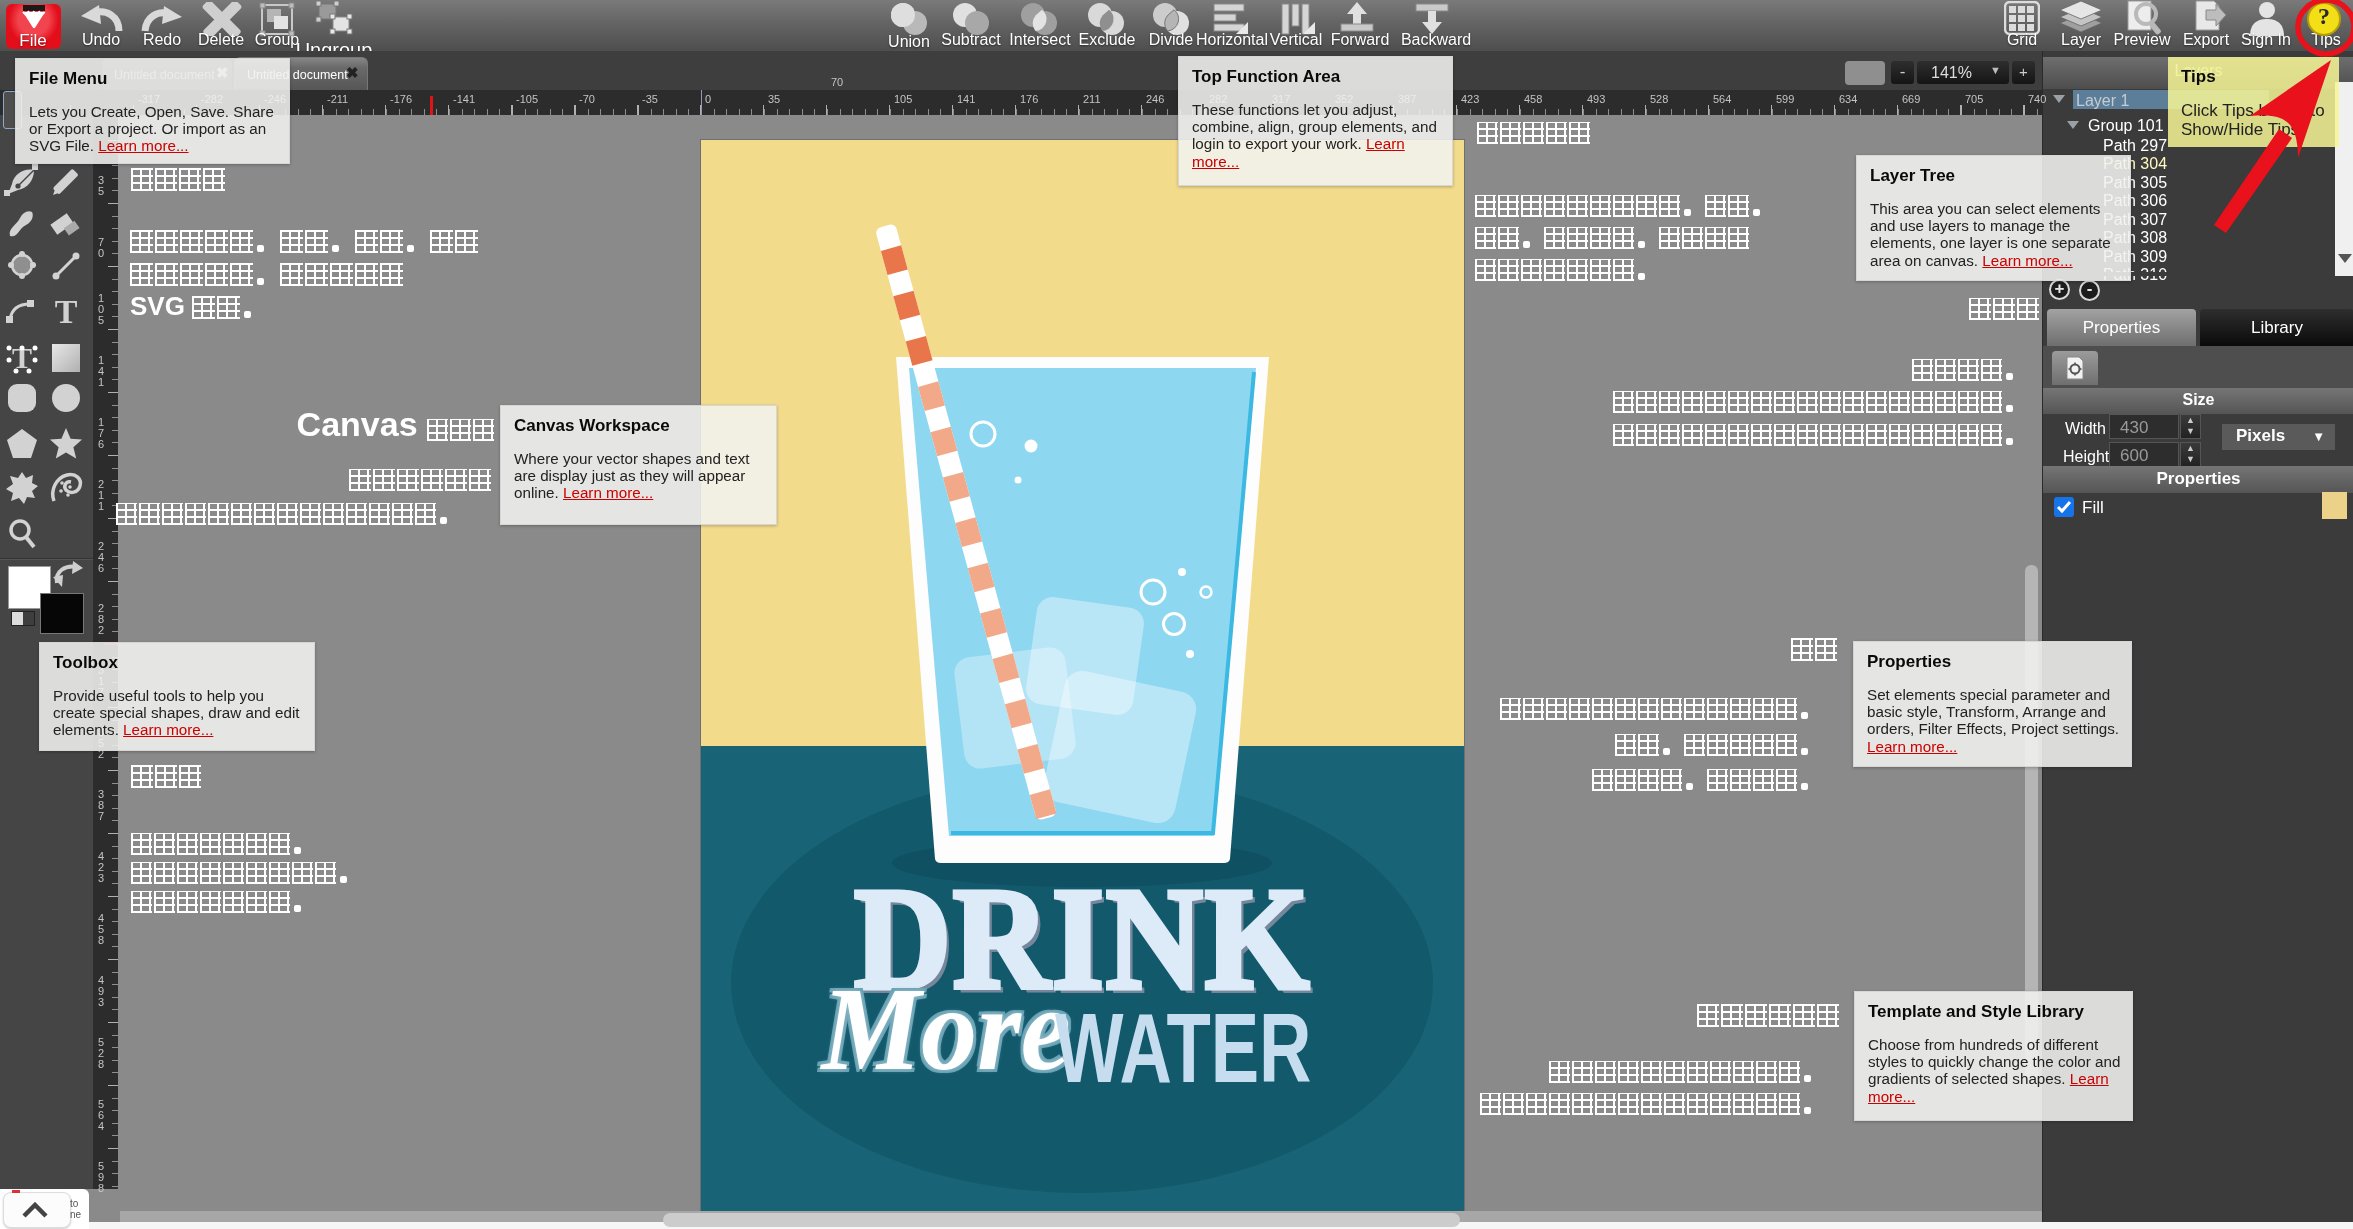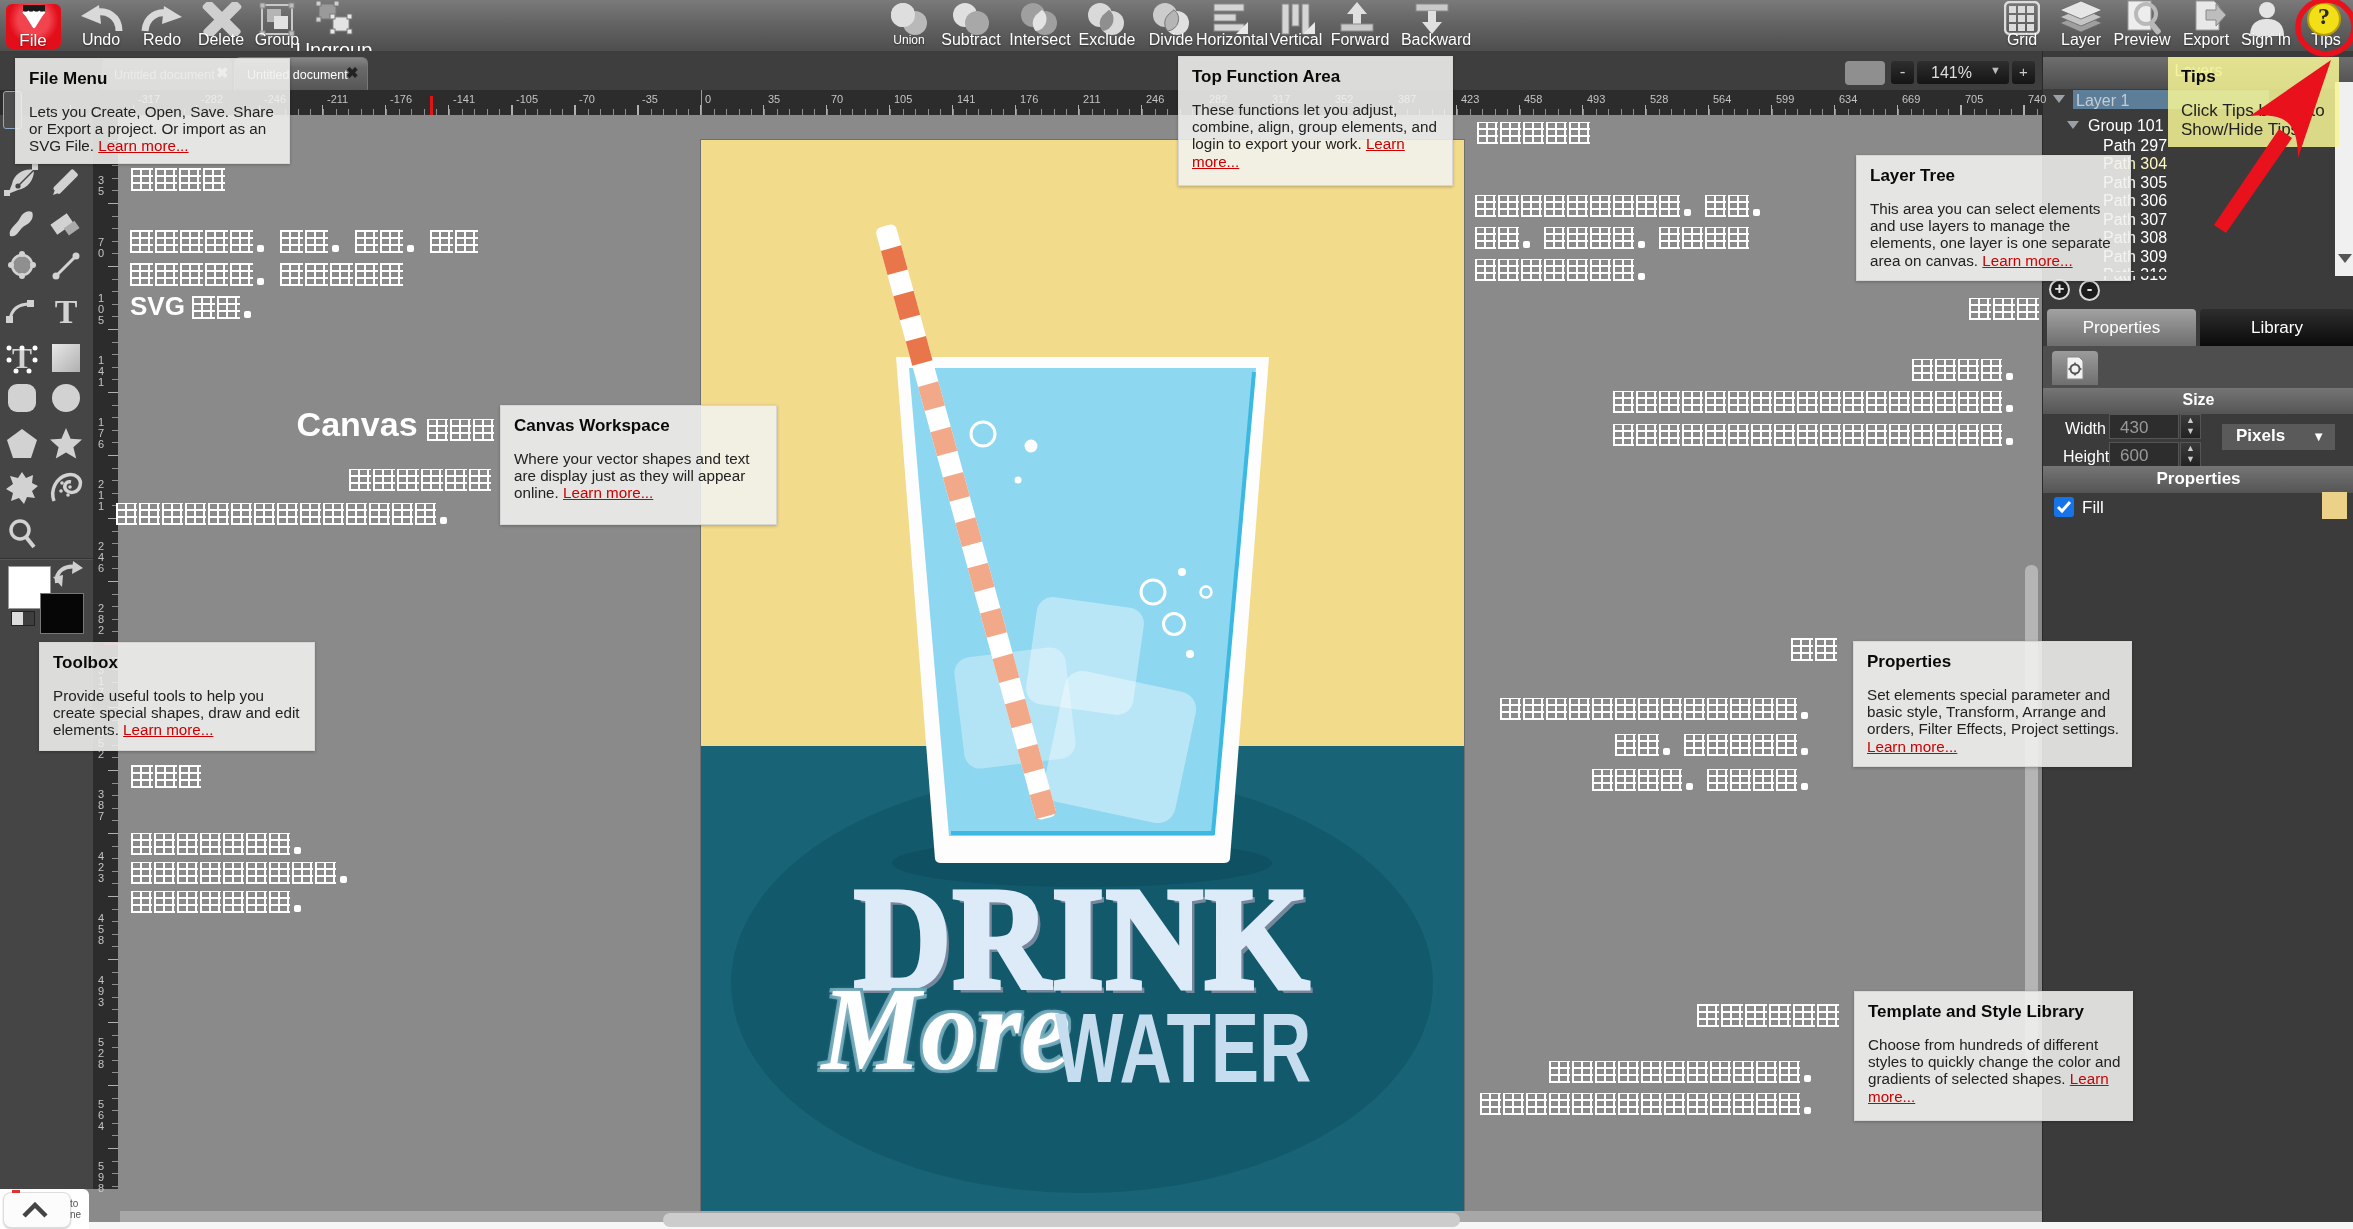--- a/index.html
+++ b/index.html
@@ -73,21 +73,21 @@
       <rect x="17" y="28" width="5" height="5"></rect>
       <rect x="34" y="28" width="5" height="5"></rect>
     </g>
   </svg>
 <div class="tbL" style="left:289px;top:39px;font-size:20px">Ungroup</div>
 <svg class="ab" style="left:884px;top:2px" width="52" height="34" viewBox="0 0 52 34">
     <circle cx="19" cy="13" r="12" fill="#e0e0e0"></circle>
     <circle cx="31" cy="21" r="12" fill="#b9b9b9"></circle>
     <circle cx="19" cy="13" r="12" fill="#dedede"></circle>
   </svg>
-<div class="tbL" style="left:864px;top:33px;font-size:12px">Union</div>
+<div class="tbL" style="left:864px;top:33px;font-size:16px">Union</div>
 <svg class="ab" style="left:946px;top:2px" width="52" height="34" viewBox="0 0 52 34">
     <circle cx="19" cy="13" r="12" fill="#e0e0e0"></circle>
     <circle cx="31" cy="21" r="12" fill="#a8a8a8"></circle>
   </svg>
 <div class="tbL" style="left:926px;top:31px;font-size:16px">Subtract</div>
 <svg class="ab" style="left:1014px;top:2px" width="52" height="34" viewBox="0 0 52 34">
     <circle cx="19" cy="13" r="12" fill="#9f9f9f"></circle>
     <circle cx="31" cy="21" r="12" fill="#9f9f9f"></circle>
     <path d="M 26 3.8 A 12 12 0 0 1 30.2 16 A 12 12 0 0 1 19.5 25 A 12 12 0 0 1 19.8 9.2 Z" fill="#e3e3e3" transform="translate(2,4)"></path>
   </svg>
@@ -188,21 +188,21 @@
 <div class="ab" style="left:201px;top:93px;font-size:11px;color:#c4c4c4;z-index:3">-282</div>
 <div class="ab" style="left:264px;top:93px;font-size:11px;color:#c4c4c4;z-index:3">-246</div>
 <div class="ab" style="left:327px;top:93px;font-size:11px;color:#c4c4c4;z-index:3">-211</div>
 <div class="ab" style="left:390px;top:93px;font-size:11px;color:#c4c4c4;z-index:3">-176</div>
 <div class="ab" style="left:453px;top:93px;font-size:11px;color:#c4c4c4;z-index:3">-141</div>
 <div class="ab" style="left:516px;top:93px;font-size:11px;color:#c4c4c4;z-index:3">-105</div>
 <div class="ab" style="left:579px;top:93px;font-size:11px;color:#c4c4c4;z-index:3">-70</div>
 <div class="ab" style="left:642px;top:93px;font-size:11px;color:#c4c4c4;z-index:3">-35</div>
 <div class="ab" style="left:705px;top:93px;font-size:11px;color:#c4c4c4;z-index:3">0</div>
 <div class="ab" style="left:768px;top:93px;font-size:11px;color:#c4c4c4;z-index:3">35</div>
-<div class="ab" style="left:831px;top:93px;font-size:11px;color:#c4c4c4;z-index:3">70</div>
+<div class="ab" style="left:831px;top:76px;font-size:11px;color:#c4c4c4;z-index:3">70</div>
 <div class="ab" style="left:894px;top:93px;font-size:11px;color:#c4c4c4;z-index:3">105</div>
 <div class="ab" style="left:957px;top:93px;font-size:11px;color:#c4c4c4;z-index:3">141</div>
 <div class="ab" style="left:1020px;top:93px;font-size:11px;color:#c4c4c4;z-index:3">176</div>
 <div class="ab" style="left:1083px;top:93px;font-size:11px;color:#c4c4c4;z-index:3">211</div>
 <div class="ab" style="left:1146px;top:93px;font-size:11px;color:#c4c4c4;z-index:3">246</div>
 <div class="ab" style="left:1209px;top:93px;font-size:11px;color:#c4c4c4;z-index:3">282</div>
 <div class="ab" style="left:1272px;top:93px;font-size:11px;color:#c4c4c4;z-index:3">317</div>
 <div class="ab" style="left:1335px;top:93px;font-size:11px;color:#c4c4c4;z-index:3">352</div>
 <div class="ab" style="left:1398px;top:93px;font-size:11px;color:#c4c4c4;z-index:3">387</div>
 <div class="ab" style="left:1461px;top:93px;font-size:11px;color:#c4c4c4;z-index:3">423</div>

